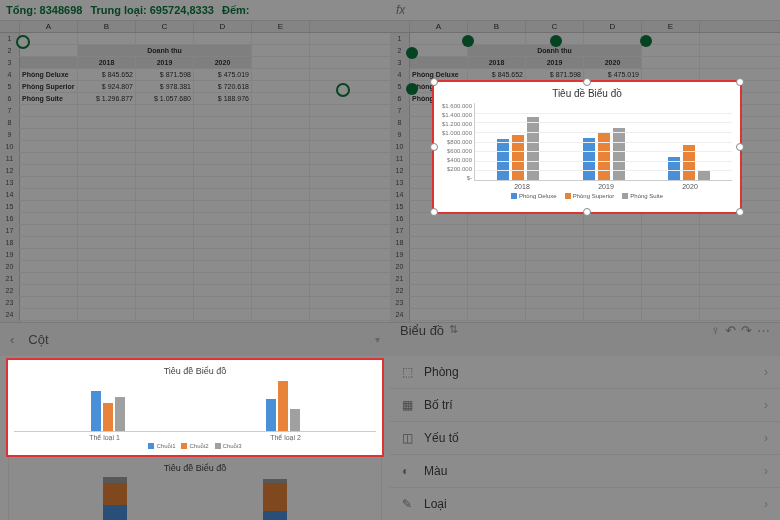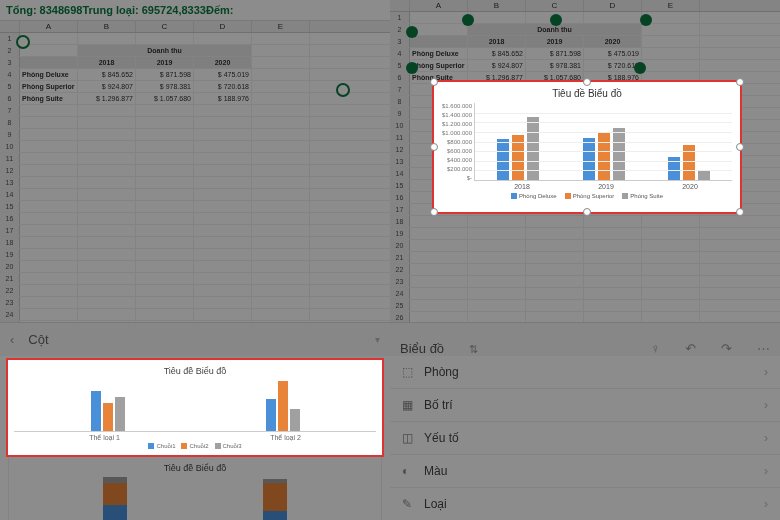--- a/index.html
+++ b/index.html
@@ -3,21 +3,21 @@
 <meta charset="utf-8">
 <style>
   * { margin:0; padding:0; box-sizing:border-box; font-family:Arial,sans-serif; }
   body { width:780px; height:520px; background:#000; position:relative; overflow:hidden; }
   .panel { position:absolute; background:#fff; }
   .left-panel { left:0; top:0; width:390px; height:520px; }
   .right-panel { left:390px; top:0; width:390px; height:520px; }
   .dark-overlay { position:absolute; inset:0; background:rgba(0,0,0,0.45); pointer-events:none; }
   
   
-  .stats { display:flex; padding:4px 6px; font-size:11px; font-weight:bold; color:#0a7a3f; border-bottom:1px solid #ddd; }
+  .stats { display:flex; gap:8px; padding:4px 6px; font-size:11px; font-weight:bold; color:#0a7a3f; border-bottom:1px solid #ddd; }
   .statseg { white-space:nowrap; }
   
   
   .fxbar { display:flex; align-items:center; padding:3px 6px; border-bottom:1px solid #ddd; font-size:12px; color:#888; font-style:italic; }
   
   
   .sheet { width:100%; height:300px; background:#fff; position:relative; font-size:8px; color:#333; }
   .colhdr { display:flex; background:#f0f0f0; border-bottom:1px solid #ccc; }
   .colhdr div { flex:0 0 58px; text-align:center; border-right:1px solid #ddd; padding:1px 0; }
   .colhdr div:first-child { flex:0 0 20px; }
@@ -66,21 +66,21 @@
   .rplot { display:flex; height:78px; }
   .yaxis { display:flex; flex-direction:column; justify-content:space-between; font-size:6px; color:#777; text-align:right; padding-right:2px; }
   .plot { flex:1; display:flex; justify-content:space-around; align-items:flex-end; border-left:1px solid #ccc; border-bottom:1px solid #ccc; position:relative; }
   .grid { position:absolute; left:0; right:0; border-top:1px solid #eee; }
   .rbar { width:12px; }
   .rxlabels { display:flex; justify-content:space-around; font-size:7px; color:#555; margin-top:2px; margin-left:38px; }
   .rlegend { display:flex; justify-content:center; gap:8px; font-size:6px; color:#555; margin-top:3px; }
   .selhandle { position:absolute; width:8px; height:8px; background:#fff; border:1px solid #888; border-radius:50%; }
   
   
-  .r-toolbar { position:absolute; left:0; right:0; top:322px; height:34px; background:#f6f6f6; border-top:1px solid #ddd; display:flex; align-items:flex-end; padding:0 10px; font-size:13px; color:#555; gap:25px; }
+  .r-toolbar { position:absolute; left:0; right:0; top:322px; height:34px; background:#f6f6f6; border-top:1px solid #ddd; display:flex; align-items:flex-start; padding:0 10px; font-size:13px; color:#555; gap:5px; }
   .r-toolbar .sort { font-size:11px; color:#999; }
   .r-toolbar .spacer { flex:1; }
   .ticon { color:#999; font-size:13px; }
   
   
   .menu { position:absolute; left:0; right:0; top:356px; background:#fff; }
   .mitem { display:flex; align-items:center; height:33px; padding:0 12px; border-bottom:1px solid #eee; font-size:12px; color:#444; }
   .micn { width:22px; color:#888; font-size:12px; }
   .mchev { margin-left:auto; color:#bbb; font-size:12px; }
   
@@ -429,20 +429,23 @@
     </div>
     <div class="minilegend">
       <span><span class="sw b-blue"></span><span>Chuỗi1</span></span>
       <span><span class="sw b-orange"></span><span>Chuỗi2</span></span>
       <span><span class="sw b-gray"></span><span>Chuỗi3</span></span>
     </div>
   </div>
 </div>
 
 <div class="panel right-panel">
+  <div class="fxbar">
+    <span>fx</span>
+  </div>
   <div class="sheet">
     <div class="colhdr">
       <div></div>
       <div>A</div>
       <div>B</div>
       <div>C</div>
       <div>D</div>
       <div>E</div>
     </div>
     <div class="rows" id="rows-right">

